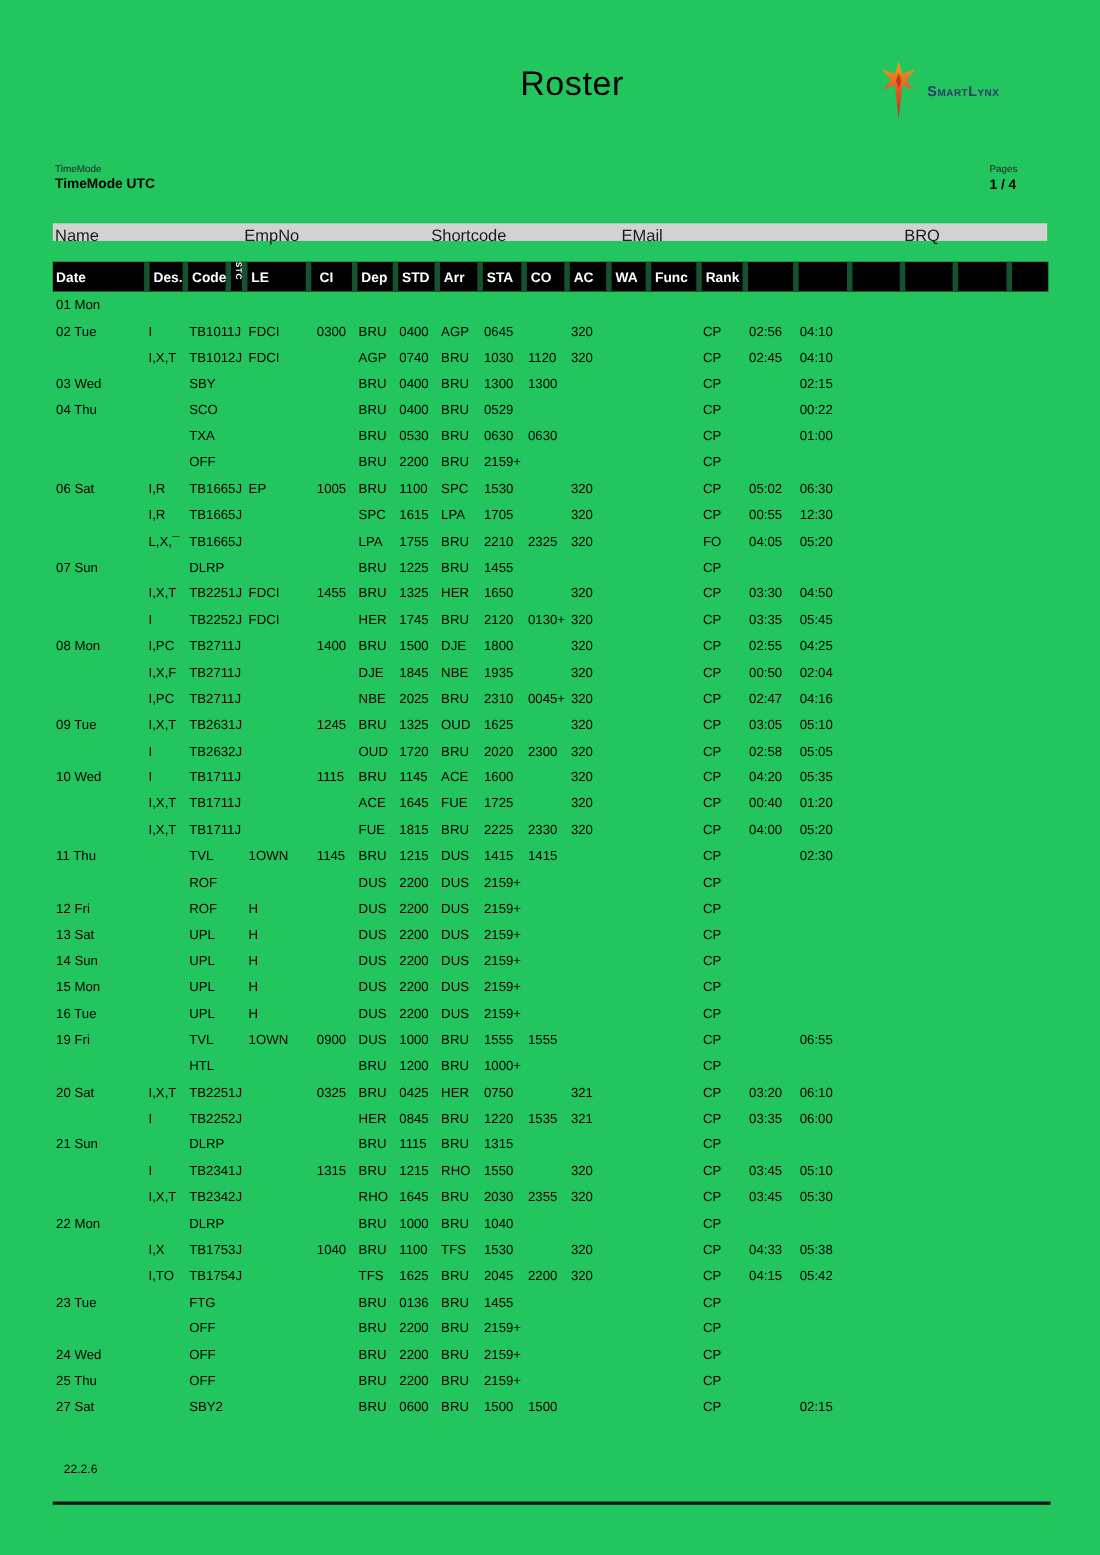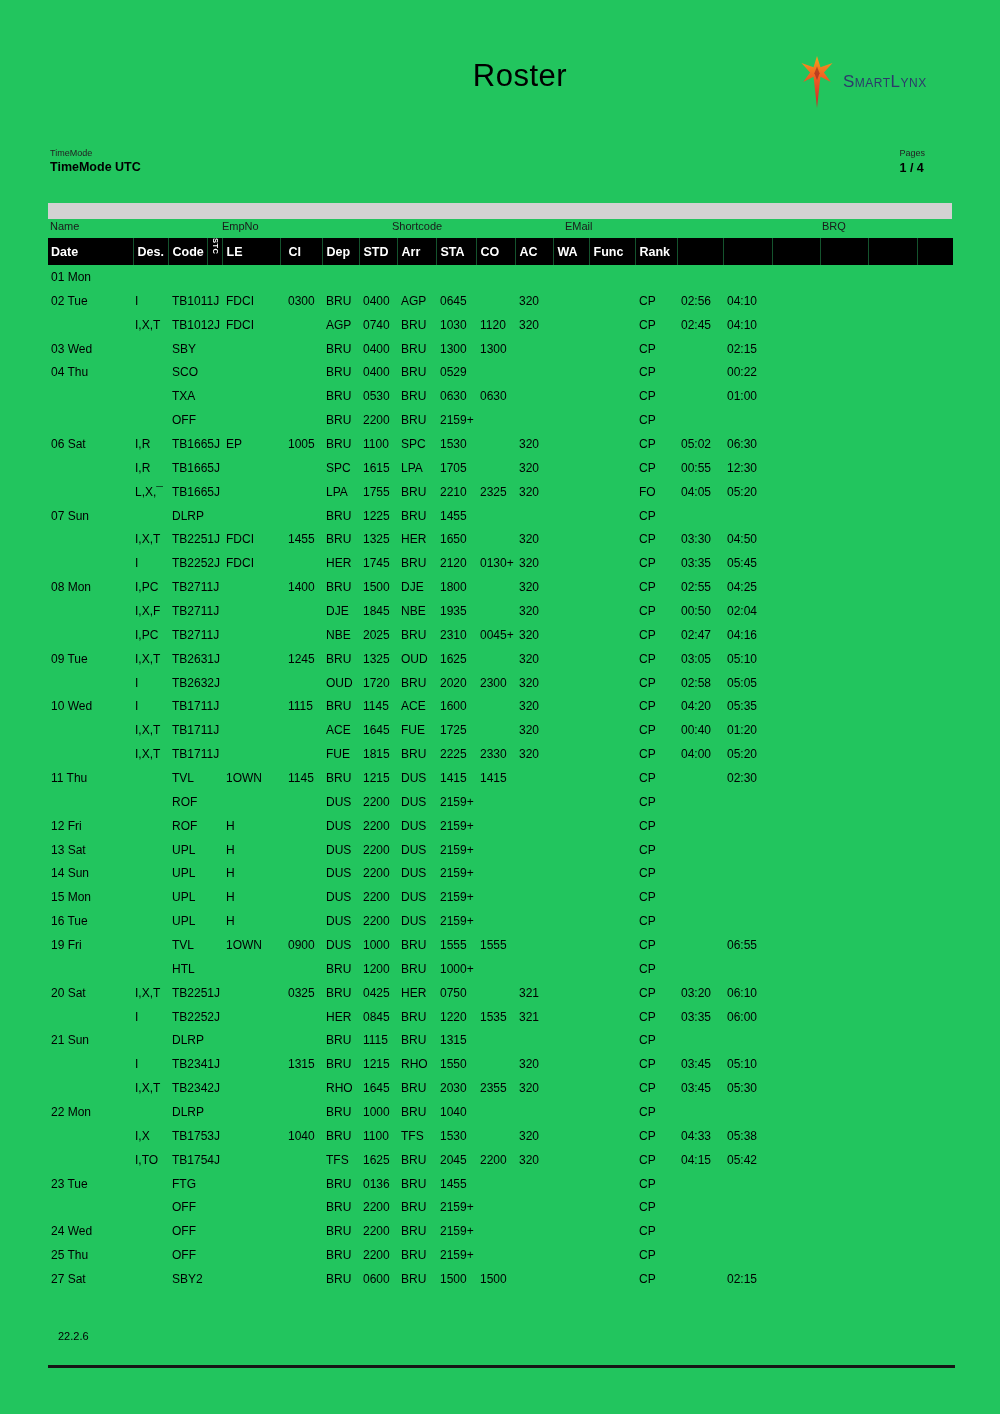--- a/index.html
+++ b/index.html
@@ -9,44 +9,44 @@
   }
   
   .title{
     position:absolute;top:58px;left:20px;width:1000px;text-align:center;
     font-size:31px;font-weight:400;letter-spacing:0.5px;color:#000;
   }
   
   .logo{position:absolute;left:798px;top:52px;width:150px;height:60px;display:flex;align-items:center;}
   .logo svg{width:38px;height:58px;display:block;}
   .logo .wordmark{
-    margin-left:7px;font-weight:normal;font-size:17px;color:#2d3a6b;
+    margin-left:7px;font-weight:bold;font-size:13px;color:#2d3a6b;
     font-variant:small-caps;letter-spacing:0.5px;
   }
   
   .tm-label,.pages-label{position:absolute;font-size:9px;color:#222;}
   .tm-label{left:50px;top:148px;}
   .tm-value{position:absolute;left:50px;top:160px;font-size:12.5px;font-weight:bold;}
   .pages-block{position:absolute;right:75px;top:148px;text-align:left;}
   .pages-label{position:static;display:block;}
   .pages-value{display:block;font-size:12.5px;font-weight:bold;margin-top:3px;}
   
   .info-bar{position:absolute;left:48px;top:203px;width:904px;height:16px;background:#d2d2d2;}
-  .info-bar span{position:absolute;top:17px;font-size:11px;color:#1a1a1a;}
+  .info-bar span{position:absolute;top:3px;font-size:15px;color:#1a1a1a;}
   .if-name{left:2px;} .if-empno{left:174px;} .if-shortcode{left:344px;}
   .if-email{left:517px;} .if-brq{left:774px;}
   
   table.roster{
     position:absolute;left:48px;top:238px;width:905px;
     border-collapse:collapse;table-layout:fixed;
   }
   table.roster thead th{
     background:#000;color:#fff;font-size:12.5px;font-weight:bold;text-align:left;
     height:26px;vertical-align:middle;padding:0 0 0 4px;white-space:nowrap;
-    border-right:1px solid #14532d;overflow:visible;
+    border-right:5px solid #14532d;overflow:visible;
   }
   table.roster thead th:last-child{border-right:none;}
   table.roster thead th.vertical{padding:0;}
   table.roster thead th.vertical span{
     writing-mode:vertical-rl;font-size:7.5px;letter-spacing:0.5px;display:inline-block;
     height:24px;line-height:15px;
   }
   table.roster td{
     font-size:12px;height:23.86px;padding:0 0 0 4px;vertical-align:middle;
     white-space:nowrap;overflow:visible;

